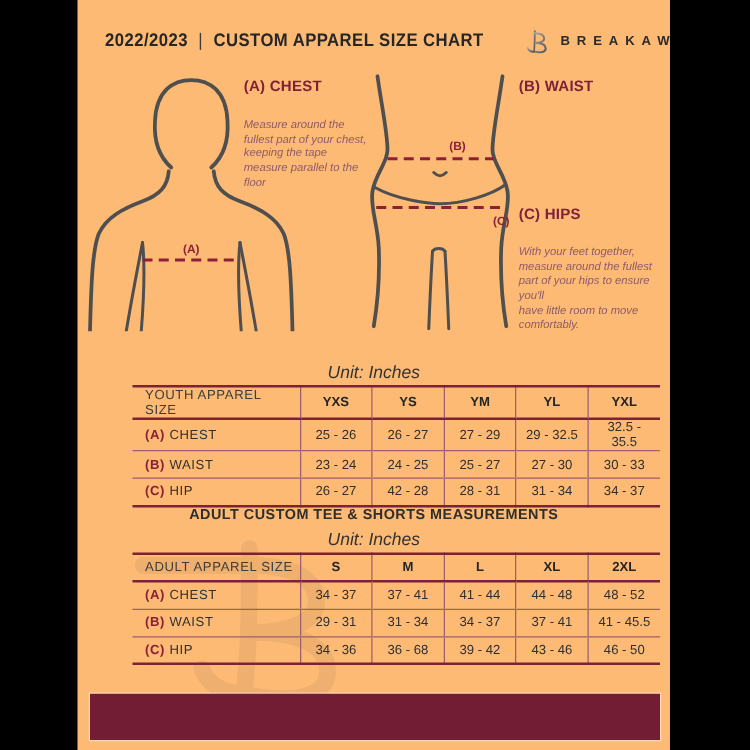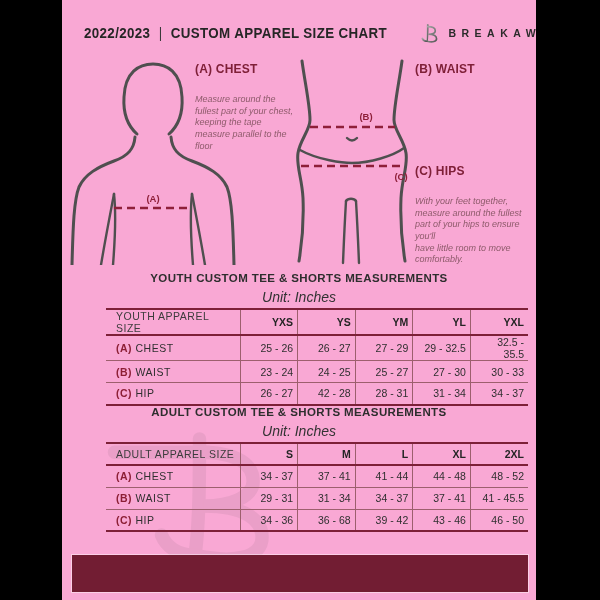--- a/index.html
+++ b/index.html
@@ -2,21 +2,21 @@
 <html><head>
 <meta charset="utf-8">
 <style>
   html,body{margin:0;padding:0;}
   body{
     width:600px;height:600px;background:#000;position:relative;overflow:hidden;
     font-family:"Liberation Sans", sans-serif;
   }
   .doc{
     position:absolute;left:62px;top:0;width:474px;height:600px;
-    background:#f9a8d4;overflow:hidden;
+    background:#fdba74;overflow:hidden;
   }
   
   .hdr{
     position:absolute;left:22px;top:18px;width:430px;height:30px;
     display:flex;align-items:center;justify-content:space-between;
   }
   .hdr-title{
     font-weight:bold;font-size:14.5px;color:#262626;letter-spacing:.4px;
     white-space:nowrap;transform:scaleX(.92);transform-origin:left center;
     display:flex;gap:9px;align-items:center;
@@ -51,21 +51,21 @@
     position:absolute;left:0;width:474px;text-align:center;
     font-style:italic;font-size:14px;color:#333;
   }
   
   .size-table{
     position:absolute;left:44px;width:422px;border-collapse:collapse;table-layout:fixed;
     border-top:2px solid #7d2038;border-bottom:2px solid #7d2038;
   }
   .size-table col.col-label{width:134px;}
   .size-table th,.size-table td{
-    height:20px;padding:0 4px;font-size:10.5px;color:#2f2f2f;text-align:right;
+    height:20px;padding:0 4px;font-size:10.5px;color:#2f2f2f;text-align:center;
     border-bottom:1px solid #9d5f6d;
   }
   .size-table thead th{border-bottom:2px solid #7d2038;}
   .size-table th+th,.size-table td+td{border-left:1px solid #9d5f6d;}
   .size-table .label-cell{text-align:left;padding-left:10px;letter-spacing:.5px;}
   .size-table thead .label-cell{font-weight:normal;color:#3c3c3c;font-size:10.5px;}
   .size-table thead th{font-weight:bold;color:#252525;}
   .size-table tbody tr{height:22px;}
   .prefix{font-weight:bold;color:#8c1f35;}
   
@@ -146,21 +146,20 @@
 
   <svg class="watermark" width="210" height="170" viewBox="0 0 44 38">
     <g fill="none" stroke="#333" stroke-width="3" stroke-linecap="round">
       <path d="M4 9 H25"></path>
       <path d="M23 6 C23 15 23 25 22 32"></path>
       <path d="M23 9 C32 9 35 12 35 15.5 C35 19 30 21 24 21 C33 21 37 24 37 28 C37 32.5 31 34 22 32"></path>
       <path d="M22 32 C18 32 15.5 30 14.5 27.5"></path>
     </g>
   </svg>
 
-  <div class="sec-title" style="top:272px">YOUTH CUSTOM TEE &amp; SHORTS MEASUREMENTS</div>
   <div class="sec-unit" style="top:289px">Unit: Inches</div>
 
   <table class="size-table" style="top:308px">
     <colgroup>
         <col class="col-label">
         <col>
         <col>
         <col>
         <col>
         <col>

